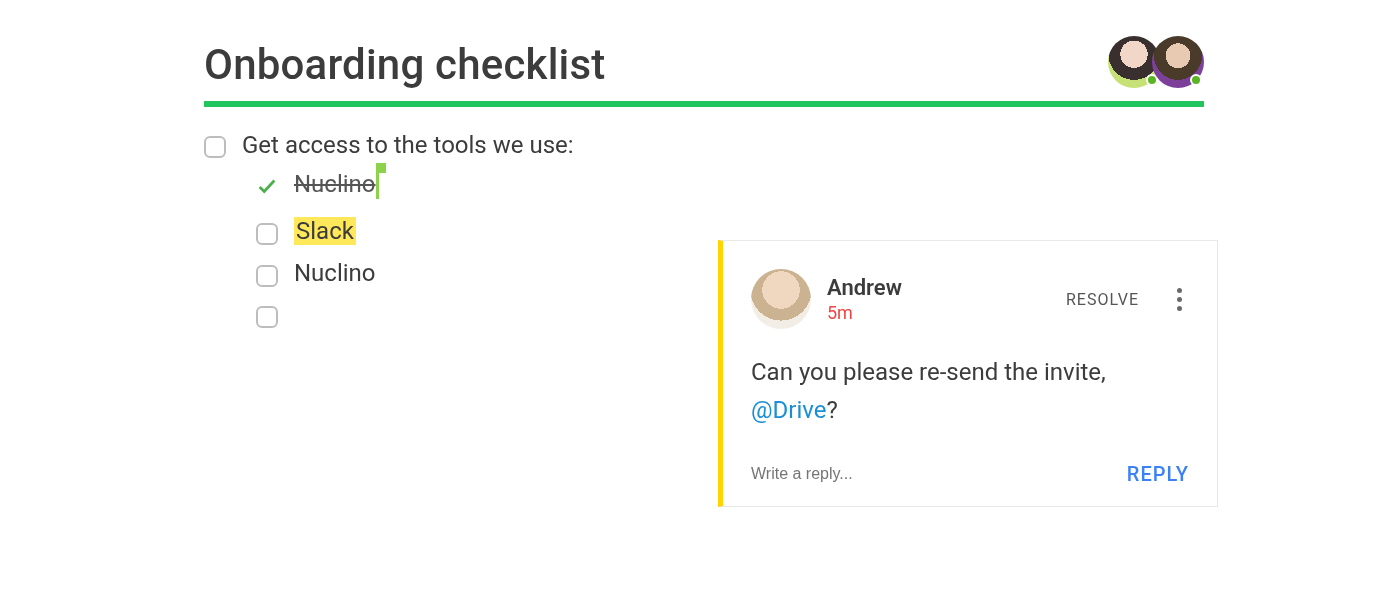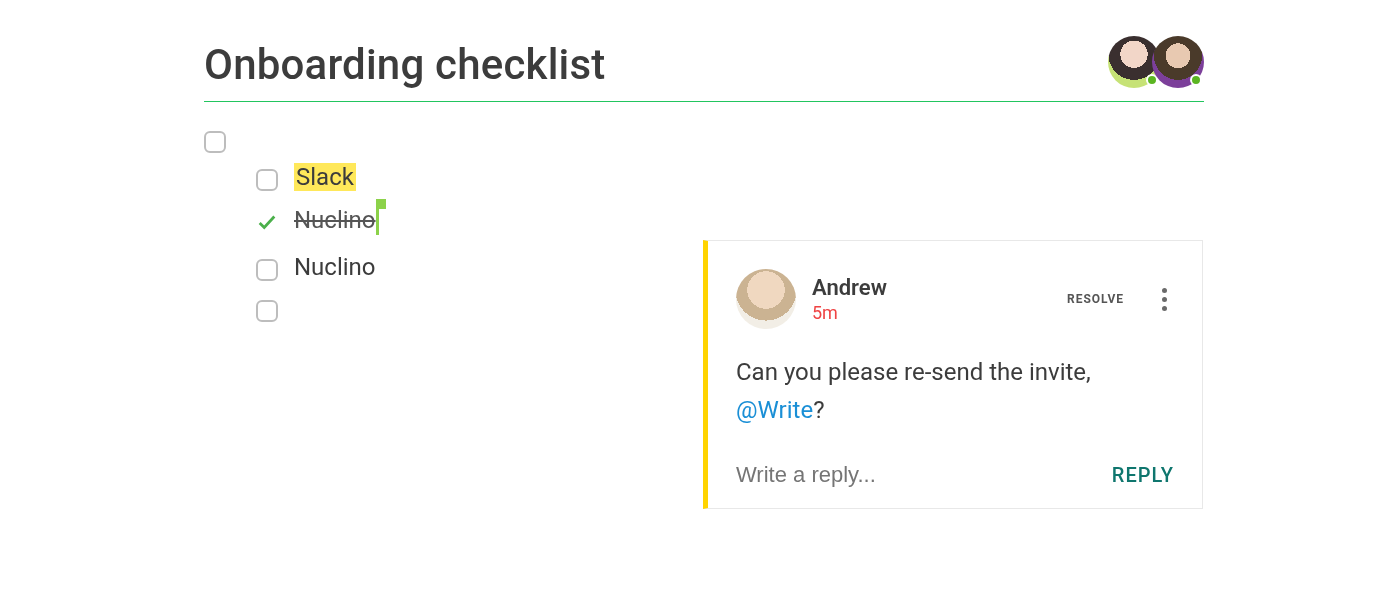--- a/index.html
+++ b/index.html
@@ -15,21 +15,21 @@
     position: absolute;
     left: 204px;
     top: 40px;
     width: 1000px;
   }
   .title {
     font-size: 42px;
     font-weight: 500;
     color: #3c3c3c;
     padding-bottom: 12px;
-    border-bottom: 1px solid #22c55e;
+    border-bottom: 6px solid #22c55e;
     margin-bottom: 24px;
     letter-spacing: 0.2px;
   }
   .avatars {
     position: absolute;
     top: -4px;
     right: 0;
     display: flex;
   }
   .avatar-wrap {
@@ -109,21 +109,21 @@
     width: 10px;
     height: 10px;
   }
   .flag-green { background: #8cd24a; }
   .flag-green::before { background: #8cd24a; }
   .flag-purple { background: #6a3a8f; }
   .flag-purple::before { background: #6a3a8f; }
 
   .comment-panel {
     position: absolute;
-    left: 703px;
+    left: 718px;
     top: 240px;
     width: 500px;
     background: #fff;
     border: 1px solid #e8e8e8;
     border-left: 5px solid #ffd400;
     padding: 28px 28px 20px 28px;
     box-shadow: 0 0 0 rgba(0,0,0,0);
   }
   .comment-header {
     display: flex;
@@ -135,24 +135,24 @@
     width: 60px;
     height: 60px;
     border-radius: 50%;
     background: radial-gradient(circle at 50% 35%, #f0d8c0 0 38%, #cbb392 38% 62%, #f2eee6 62% 100%);
     flex-shrink: 0;
   }
   .cmeta { flex: 1; }
   .cname { font-size: 22px; font-weight: 600; color: #3c3c3c; }
   .ctime { font-size: 18px; color: #ef4444; margin-top: 2px; }
   .resolve {
-    font-size: 12px;
+    font-size: 16px;
     letter-spacing: 1px;
     color: #555;
-    font-weight: 700;
+    font-weight: 400;
   }
   .kebab {
     width: 20px;
     display: flex;
     flex-direction: column;
     align-items: center;
     gap: 4px;
     margin-left: 14px;
   }
   .kebab span {
@@ -164,31 +164,31 @@
     line-height: 1.6;
     margin-bottom: 32px;
   }
   .mention { color: #1a8fd6; }
   .reply-row {
     display: flex;
     align-items: center;
     justify-content: space-between;
   }
   .reply-input {
-    font-size: 22px;
+    font-size: 16px;
     color: #0369a1;
     border: none;
     outline: none;
     flex: 1;
     background: transparent;
   }
   .reply-btn {
     font-size: 20px;
     letter-spacing: 1px;
-    color: #0f766e;
+    color: #3b82f6;
     font-weight: 500;
   }
 </style>
 </head>
 <body>
 
 <div class="doc">
 
   <h1 class="title">Onboarding checklist</h1>
 
@@ -199,33 +199,34 @@
     </div>
     <div class="avatar-wrap">
       <div class="avatar av2"></div>
       <div class="presence"></div>
     </div>
   </div>
 
   <div class="checklist">
     <div class="top-item">
       <div class="cbox"></div>
+      <div>Get access to the tools we use:</div>
     </div>
     <div class="sub-list">
-
-      <div class="sub-item">
-        <div class="cbox"></div>
-        <span><span class="hl">Slack</span></span>
-      </div>
 
       <div class="sub-item">
         <svg class="checkmark" viewBox="0 0 24 24" fill="none" stroke="currentColor" stroke-width="3">
             <polyline points="4 13 9 18 20 6"></polyline>
           </svg>
         <span><span class="strike">Nuclino</span><span class="cursor-flag flag-green"></span></span>
+      </div>
+
+      <div class="sub-item">
+        <div class="cbox"></div>
+        <span><span class="hl">Slack</span></span>
       </div>
 
       <div class="sub-item">
         <div class="cbox"></div>
         <span>Nuclino</span>
       </div>
 
       <div class="sub-item">
         <div class="cbox"></div>
       </div>
@@ -242,19 +243,19 @@
       <div class="ctime">5m</div>
     </div>
     <div class="resolve">RESOLVE</div>
     <div class="kebab">
         <span></span>
         <span></span>
         <span></span>
       </div>
   </div>
   <div class="ctext">
-    <span>Can you please re-send the invite, </span><span class="mention">@Write</span><span>?</span>
+    <span>Can you please re-send the invite, </span><span class="mention">@Drive</span><span>?</span>
   </div>
   <div class="reply-row">
     <input class="reply-input" placeholder="Write a reply..." style="">
     <div class="reply-btn">REPLY</div>
   </div>
 </div>
 
 </body></html>

